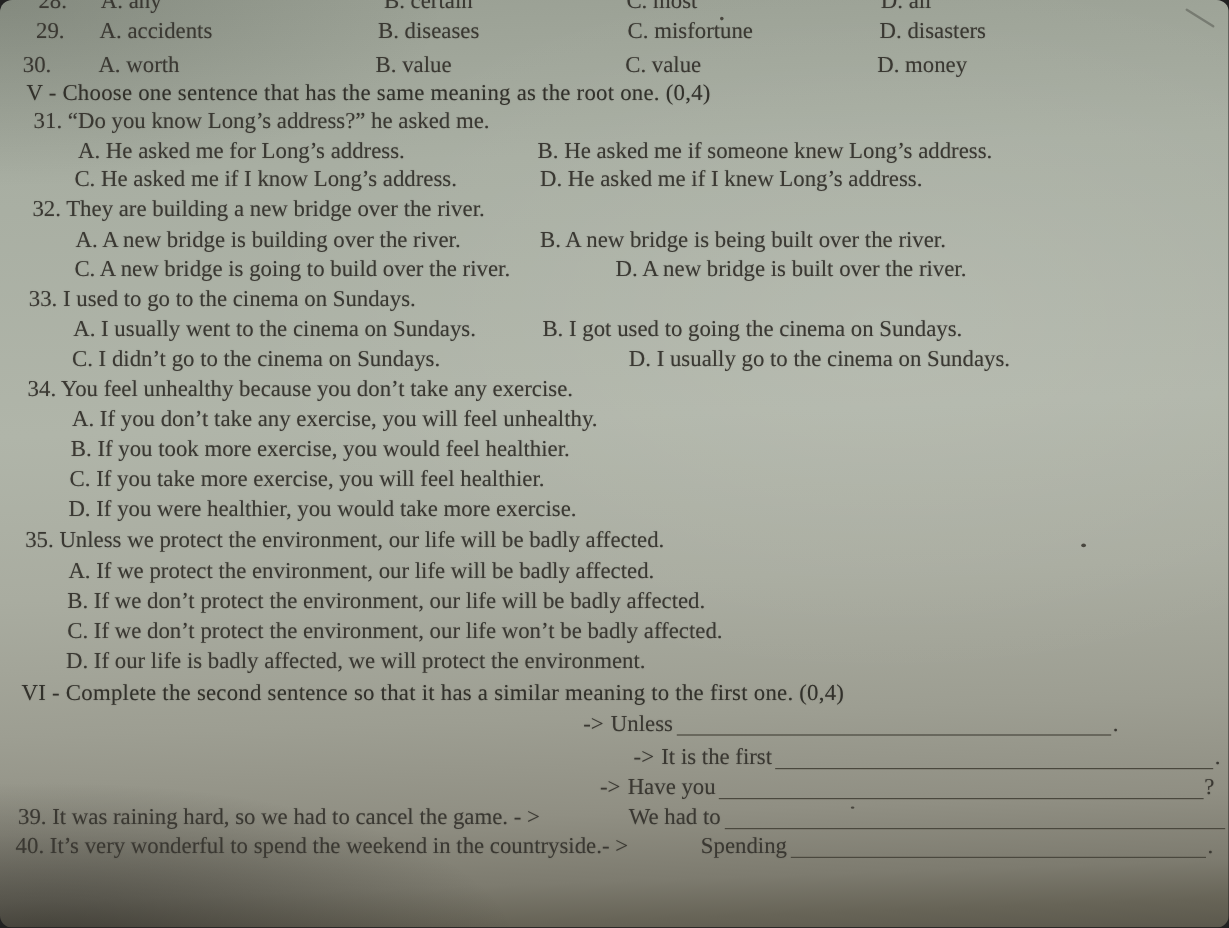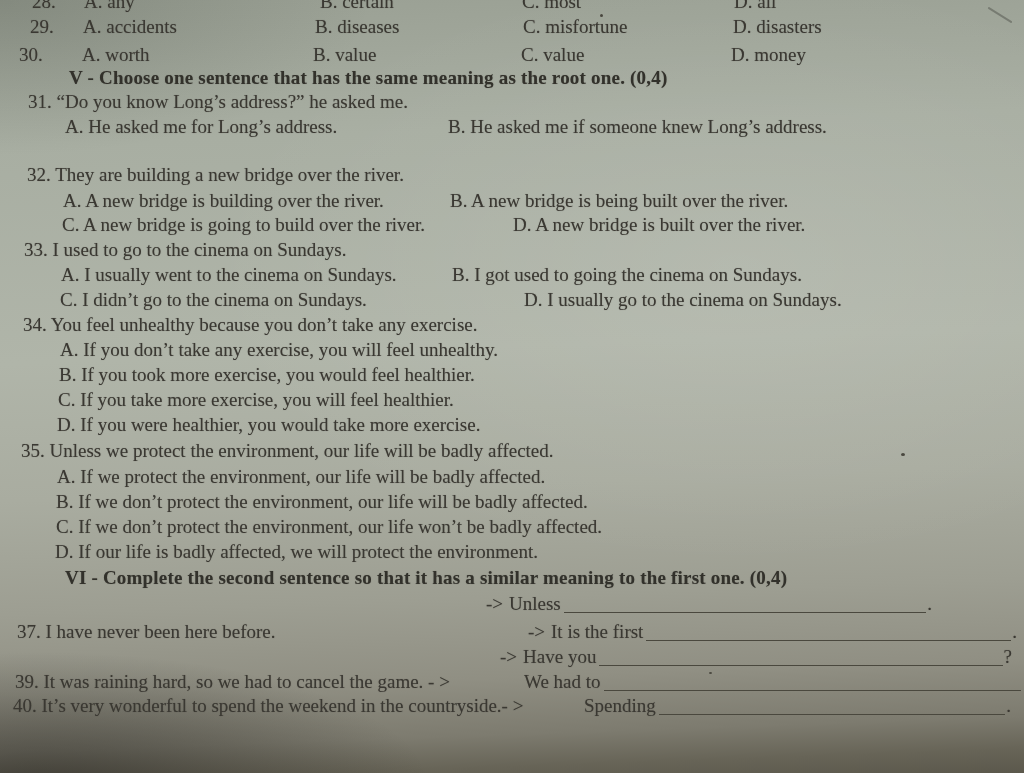--- a/index.html
+++ b/index.html
@@ -11,24 +11,25 @@
       radial-gradient(ellipse 900px 500px at 72% 35%, rgba(255,255,255,0.09), rgba(255,255,255,0) 60%),
       radial-gradient(ellipse 620px 260px at 0% 0%, rgba(52,58,50,0.22), rgba(52,58,50,0) 60%),
       radial-gradient(ellipse 600px 210px at 4% 102%, rgba(28,26,22,0.55), rgba(28,26,22,0) 65%),
       linear-gradient(178deg,
         #9aa094 0%, #a8aea2 18%, #b0b5a9 45%, #a9aca0 62%,
         #9d9e92 76%, #908f83 86%, #7d7b6f 93%, #676457 97%, #5b584c 100%);
     font-family:"Liberation Serif","DejaVu Serif",serif;
     font-size:19px;
     color:#3a3832;
     text-shadow:0 0 1px rgba(55,53,47,0.38);
+    border-radius:10px;
   }
   .ln{position:absolute;left:0;width:1024px;height:24px;line-height:24px;white-space:nowrap;}
   .seg{position:absolute;top:0;}
-  .bold{font-weight:bold;color:#32312b;letter-spacing:0.2px;margin-left:47px;}
+  .bold{font-weight:normal;color:#32312b;letter-spacing:0.2px;}
   .bg{position:absolute;top:0;height:24px;display:flex;align-items:flex-end;}
   .bg .ar{margin-right:6px;}
   .bg .blank{flex:1;min-width:24px;border-bottom:1.7px solid #4a483e;margin:0 1px 3px 3px;}
   .speck{position:absolute;background:#49473f;border-radius:50%;}
   .streak{position:absolute;background:rgba(70,74,66,0.45);border-radius:2px;}
 </style>
 </head>
 <body>
 
 <div class="photo">
@@ -60,20 +61,24 @@
   <div class="ln" style="top:66px">
     <span class="seg bold" style="left:22px">V - Choose one sentence that has the same meaning as the root one. (0,4)</span>
   </div>
 
   <div class="ln" style="top:90px">
     <span class="seg" style="left:28px">31. “Do you know Long’s address?” he asked me.</span>
   </div>
   <div class="ln" style="top:115px">
     <span class="seg" style="left:65px">A. He asked me for Long’s address.</span>
     <span class="seg" style="left:448px">B. He asked me if someone knew Long’s address.</span>
+  </div>
+  <div class="ln" style="top:138px">
+    <span class="seg" style="left:62px">C. He asked me if I know Long’s address.</span>
+    <span class="seg" style="left:450px">D. He asked me if I knew Long’s address.</span>
   </div>
 
   <div class="ln" style="top:163px">
     <span class="seg" style="left:27px">32. They are building a new bridge over the river.</span>
   </div>
   <div class="ln" style="top:189px">
     <span class="seg" style="left:63px">A. A new bridge is building over the river.</span>
     <span class="seg" style="left:450px">B. A new bridge is being built over the river.</span>
   </div>
   <div class="ln" style="top:213px">
@@ -132,21 +137,20 @@
   <div class="ln" style="top:592px">
     <span class="bg" style="left:486px;width:446px">
       <span class="ar">-&gt;</span>
       <span>Unless</span>
       <span class="blank"></span>
       <span>.</span>
     </span>
   </div>
 
   <div class="ln" style="top:620px">
-    <span class="seg" style="left:17px">37. I have never been here before.</span>
     <span class="bg" style="left:528px;width:489px">
       <span class="ar">-&gt;</span>
       <span>It is the first</span>
       <span class="blank"></span>
       <span>.</span>
     </span>
   </div>
 
   <div class="ln" style="top:645px">
     <span class="bg" style="left:500px;width:512px">

